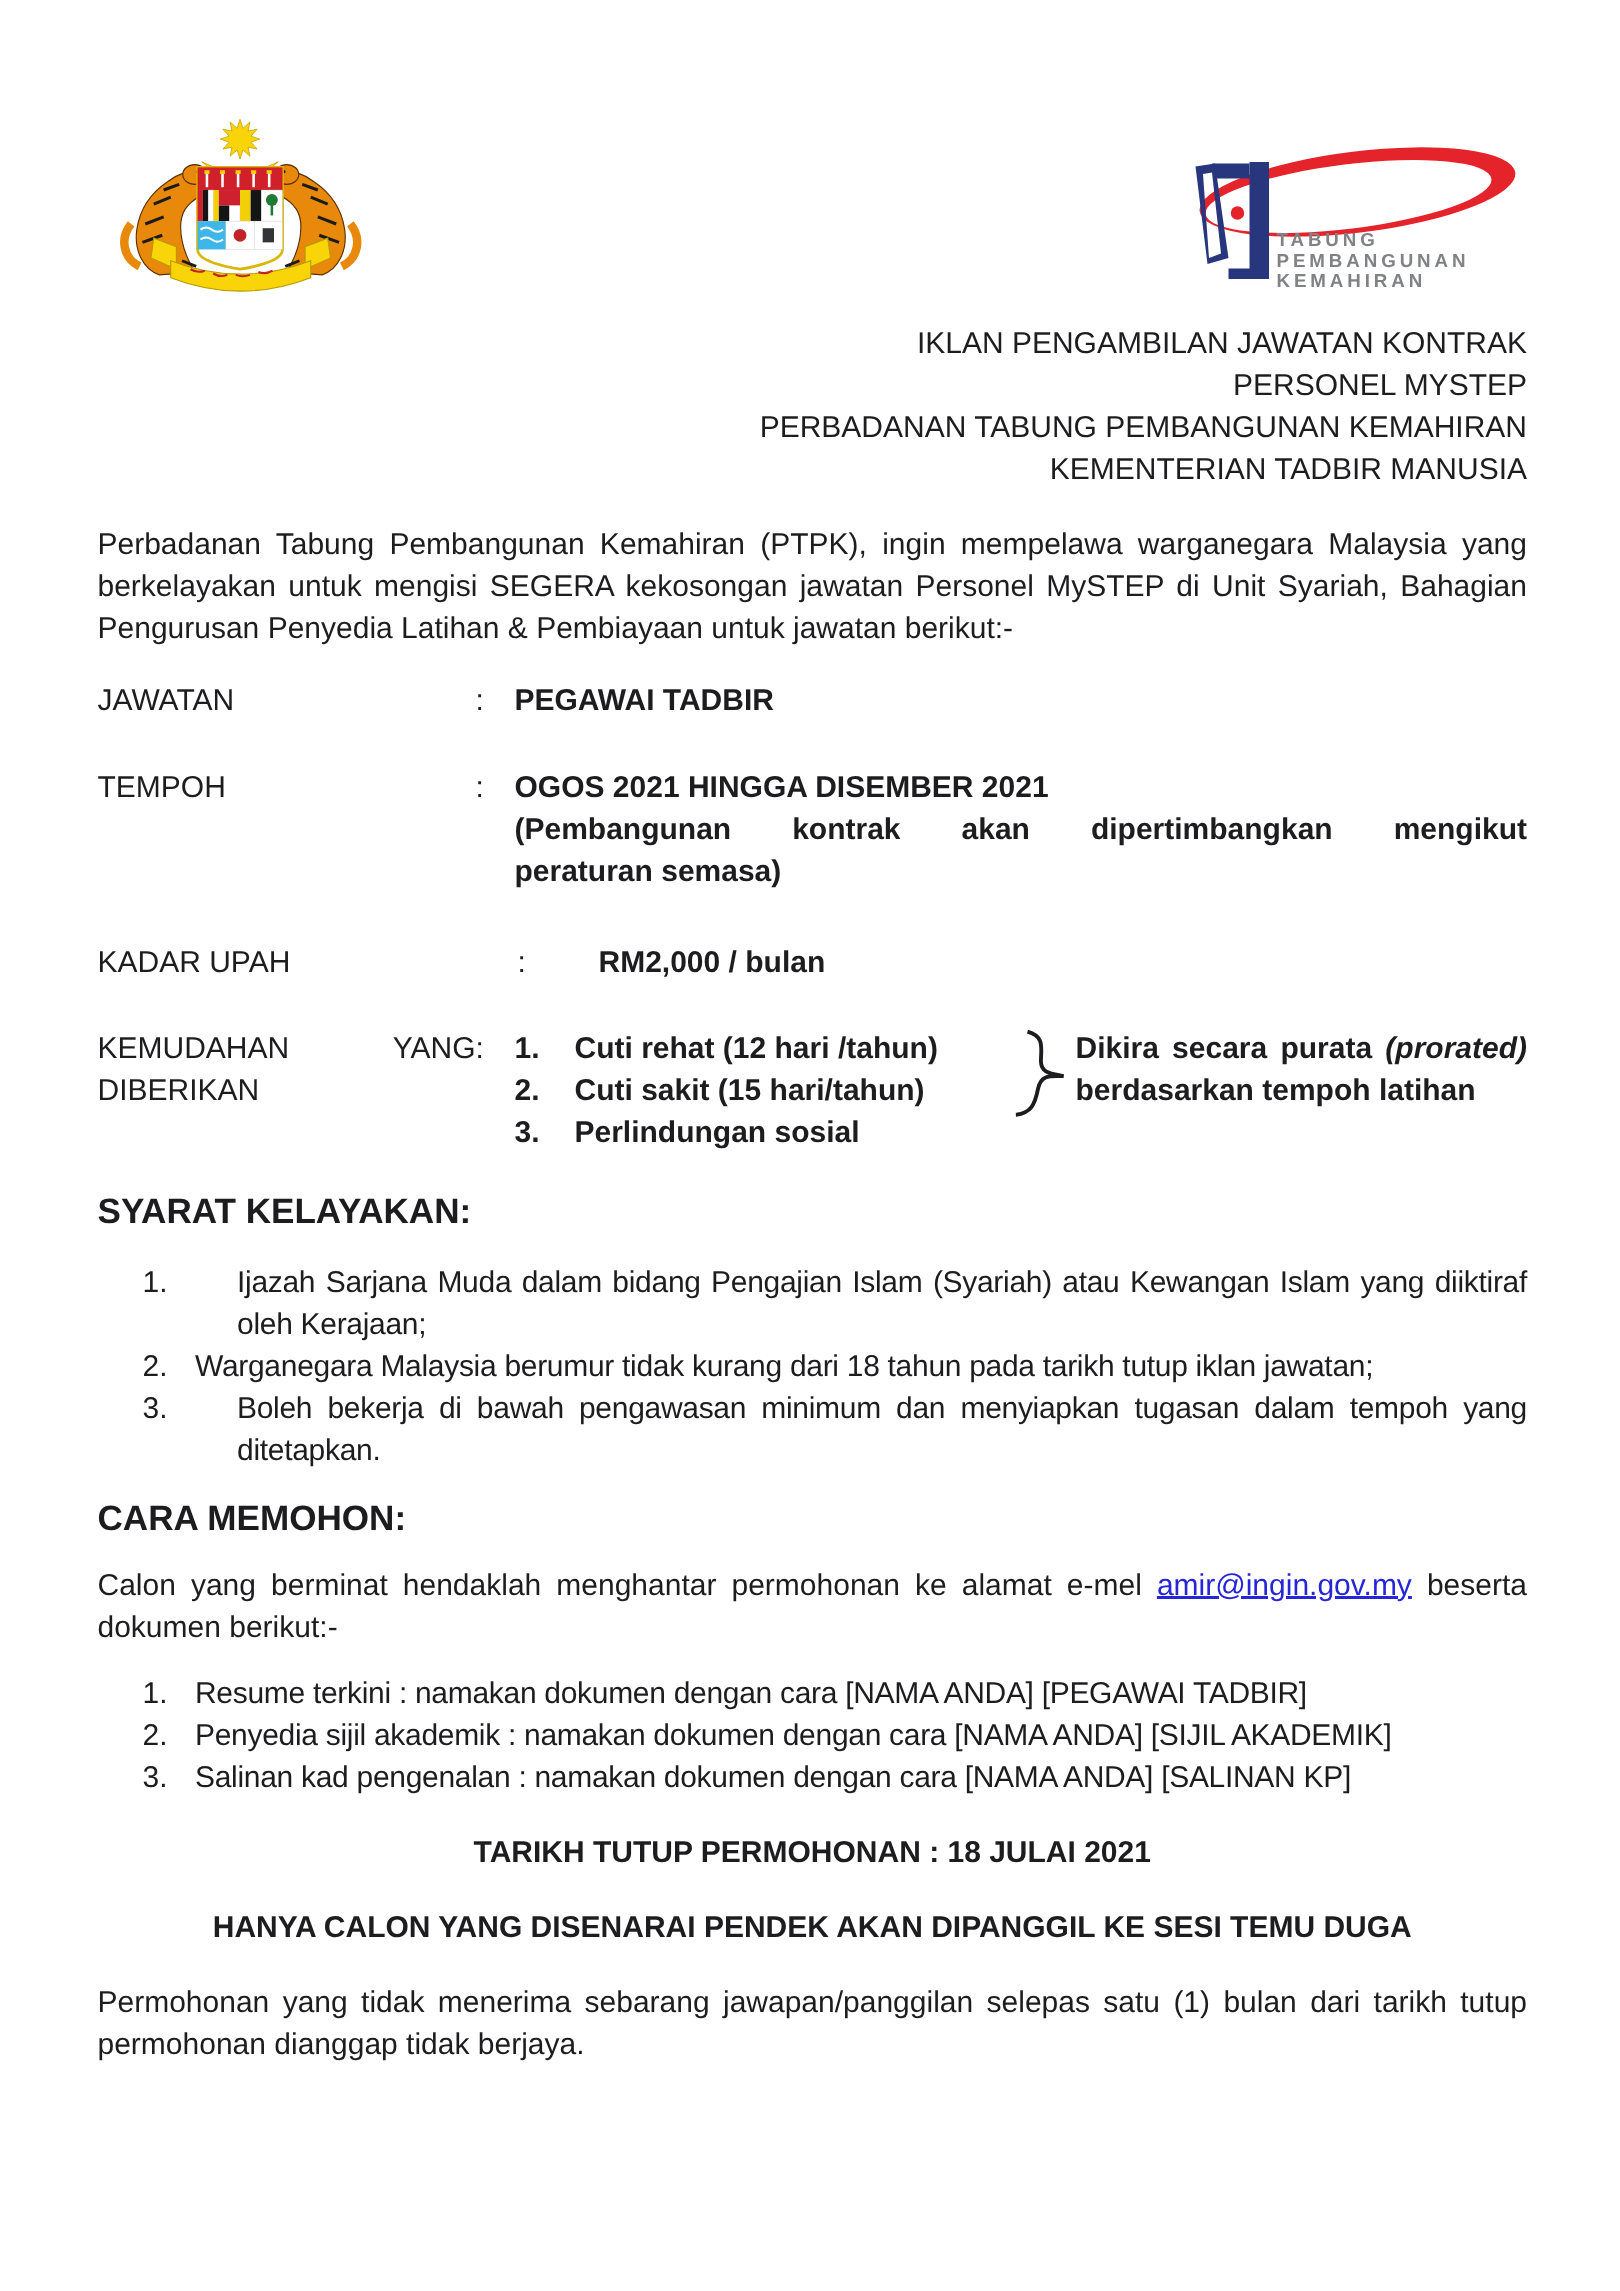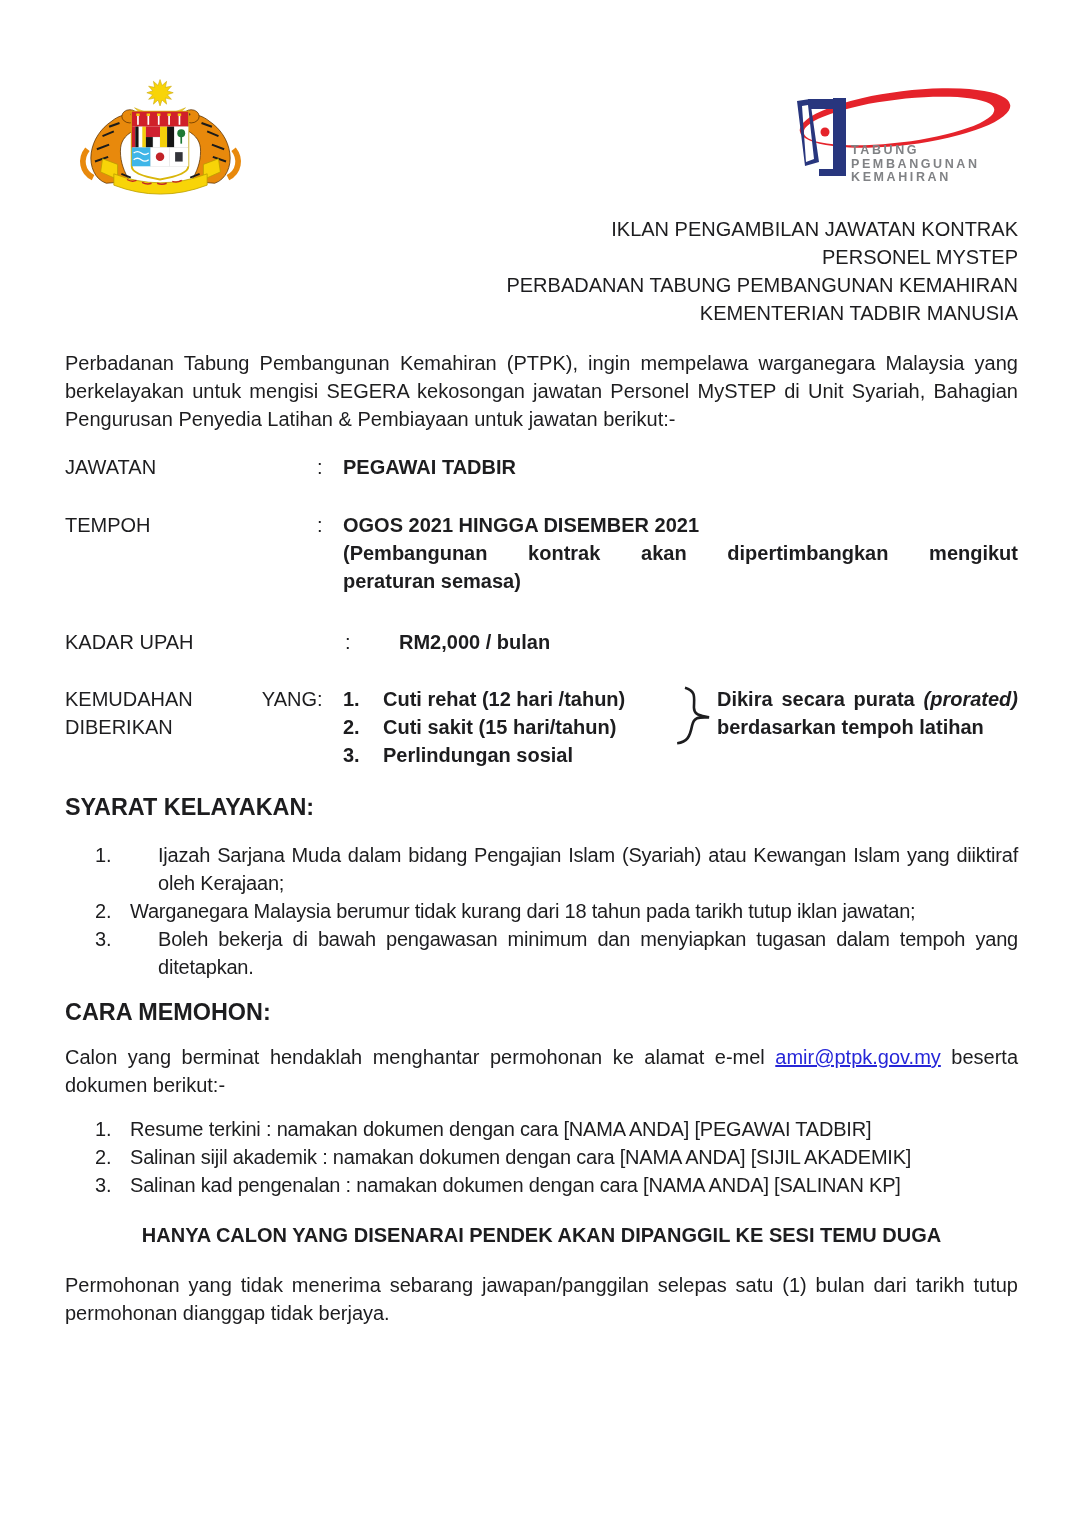--- a/index.html
+++ b/index.html
@@ -4,21 +4,21 @@
 <style>
   * { margin:0; padding:0; box-sizing:border-box; }
   html,body { background:#ffffff; }
   body { font-family:"Liberation Sans", sans-serif; color:#1d1d1f; }
   .page {
     position:relative; width:1080px; height:1527px; margin:0 auto;
     background:#ffffff; font-size:20px; line-height:28px;
     padding:72px 62px 0 65px;
   }
   
-  .logos { display:flex; justify-content:space-between; align-items:flex-start; height:132px;text-decoration:underline; }
+  .logos { display:flex; justify-content:space-between; align-items:flex-end; height:132px;text-decoration:underline; }
   .jata { width:175px; height:132px; margin-left:8px; }
   .ptpk { position:relative; width:280px; height:110px; margin-right:5px; margin-top:12px; }
   .ptpk svg { position:absolute; left:0; top:0; }
   .ptpk-text {
     position:absolute; left:118px; top:60px;
     font-size:12.5px; line-height:13.5px; font-weight:bold;
     letter-spacing:2.6px; color:#808285; white-space:nowrap;
   }
   
   .title { margin-top:11px; text-align:right; font-weight:normal; }
@@ -232,33 +232,34 @@
       <span class="num">2.</span>
       <div class="li-text">Warganegara Malaysia berumur tidak kurang dari 18 tahun pada tarikh tutup iklan jawatan;</div>
     </div>
     <div class="num-item">
       <span class="num">3.</span>
       <div class="li-text justify">Boleh bekerja di bawah pengawasan minimum dan menyiapkan tugasan dalam tempoh yang ditetapkan.</div>
     </div>
   </div>
 
   <h3 class="sec-head h-cara">CARA MEMOHON:</h3>
-  <p class="cara-para"><span>Calon yang berminat hendaklah menghantar permohonan ke alamat e-mel </span><a class="email-link">amir@ptpk.gov.my</a><span> beserta dokumen berikut:-</span></p>
+  <p class="cara-para"><span>Calon yang berminat hendaklah menghantar permohonan ke alamat e-mel </span><a class="email-link">amir@ingin.gov.my</a><span> beserta dokumen berikut:-</span></p>
 
   <div class="num-list tight-top">
     <div class="num-item">
       <span class="num">1.</span>
       <div class="li-text">Resume terkini : namakan dokumen dengan cara [NAMA ANDA] [PEGAWAI TADBIR]</div>
     </div>
     <div class="num-item">
       <span class="num">2.</span>
-      <div class="li-text">Salinan sijil akademik : namakan dokumen dengan cara [NAMA ANDA] [SIJIL AKADEMIK]</div>
+      <div class="li-text">Penyedia sijil akademik : namakan dokumen dengan cara [NAMA ANDA] [SIJIL AKADEMIK]</div>
     </div>
     <div class="num-item">
       <span class="num">3.</span>
       <div class="li-text">Salinan kad pengenalan : namakan dokumen dengan cara [NAMA ANDA] [SALINAN KP]</div>
     </div>
   </div>
 
+  <p class="center-bold">TARIKH TUTUP PERMOHONAN : 18 JULAI 2021</p>
   <p class="center-bold">HANYA CALON YANG DISENARAI PENDEK AKAN DIPANGGIL KE SESI TEMU DUGA</p>
   <p class="closing-note">Permohonan yang tidak menerima sebarang jawapan/panggilan selepas satu (1) bulan dari tarikh tutup permohonan dianggap tidak berjaya.</p>
 
 </div>
 
 </body></html>

